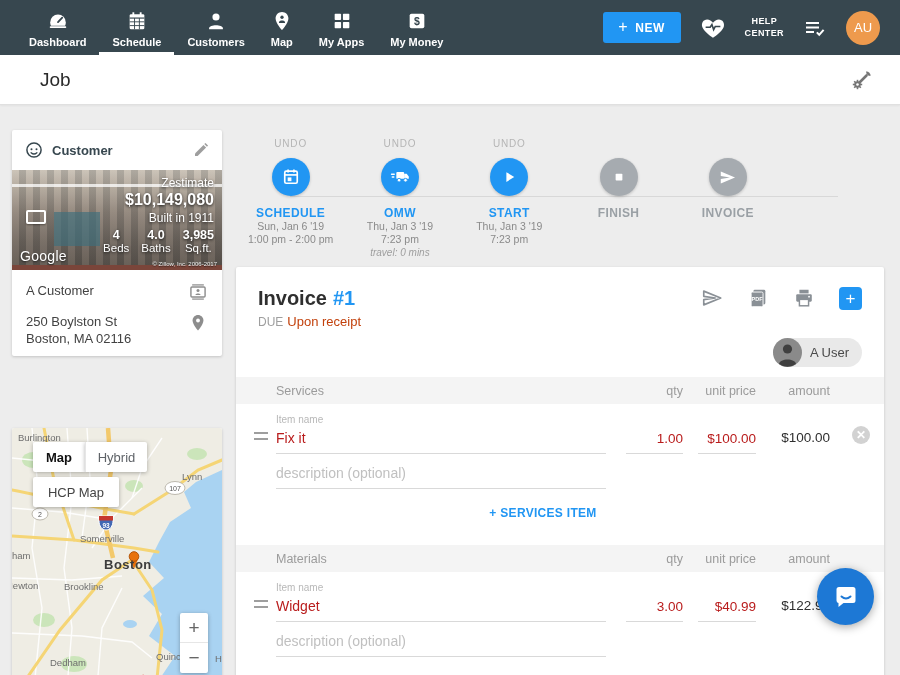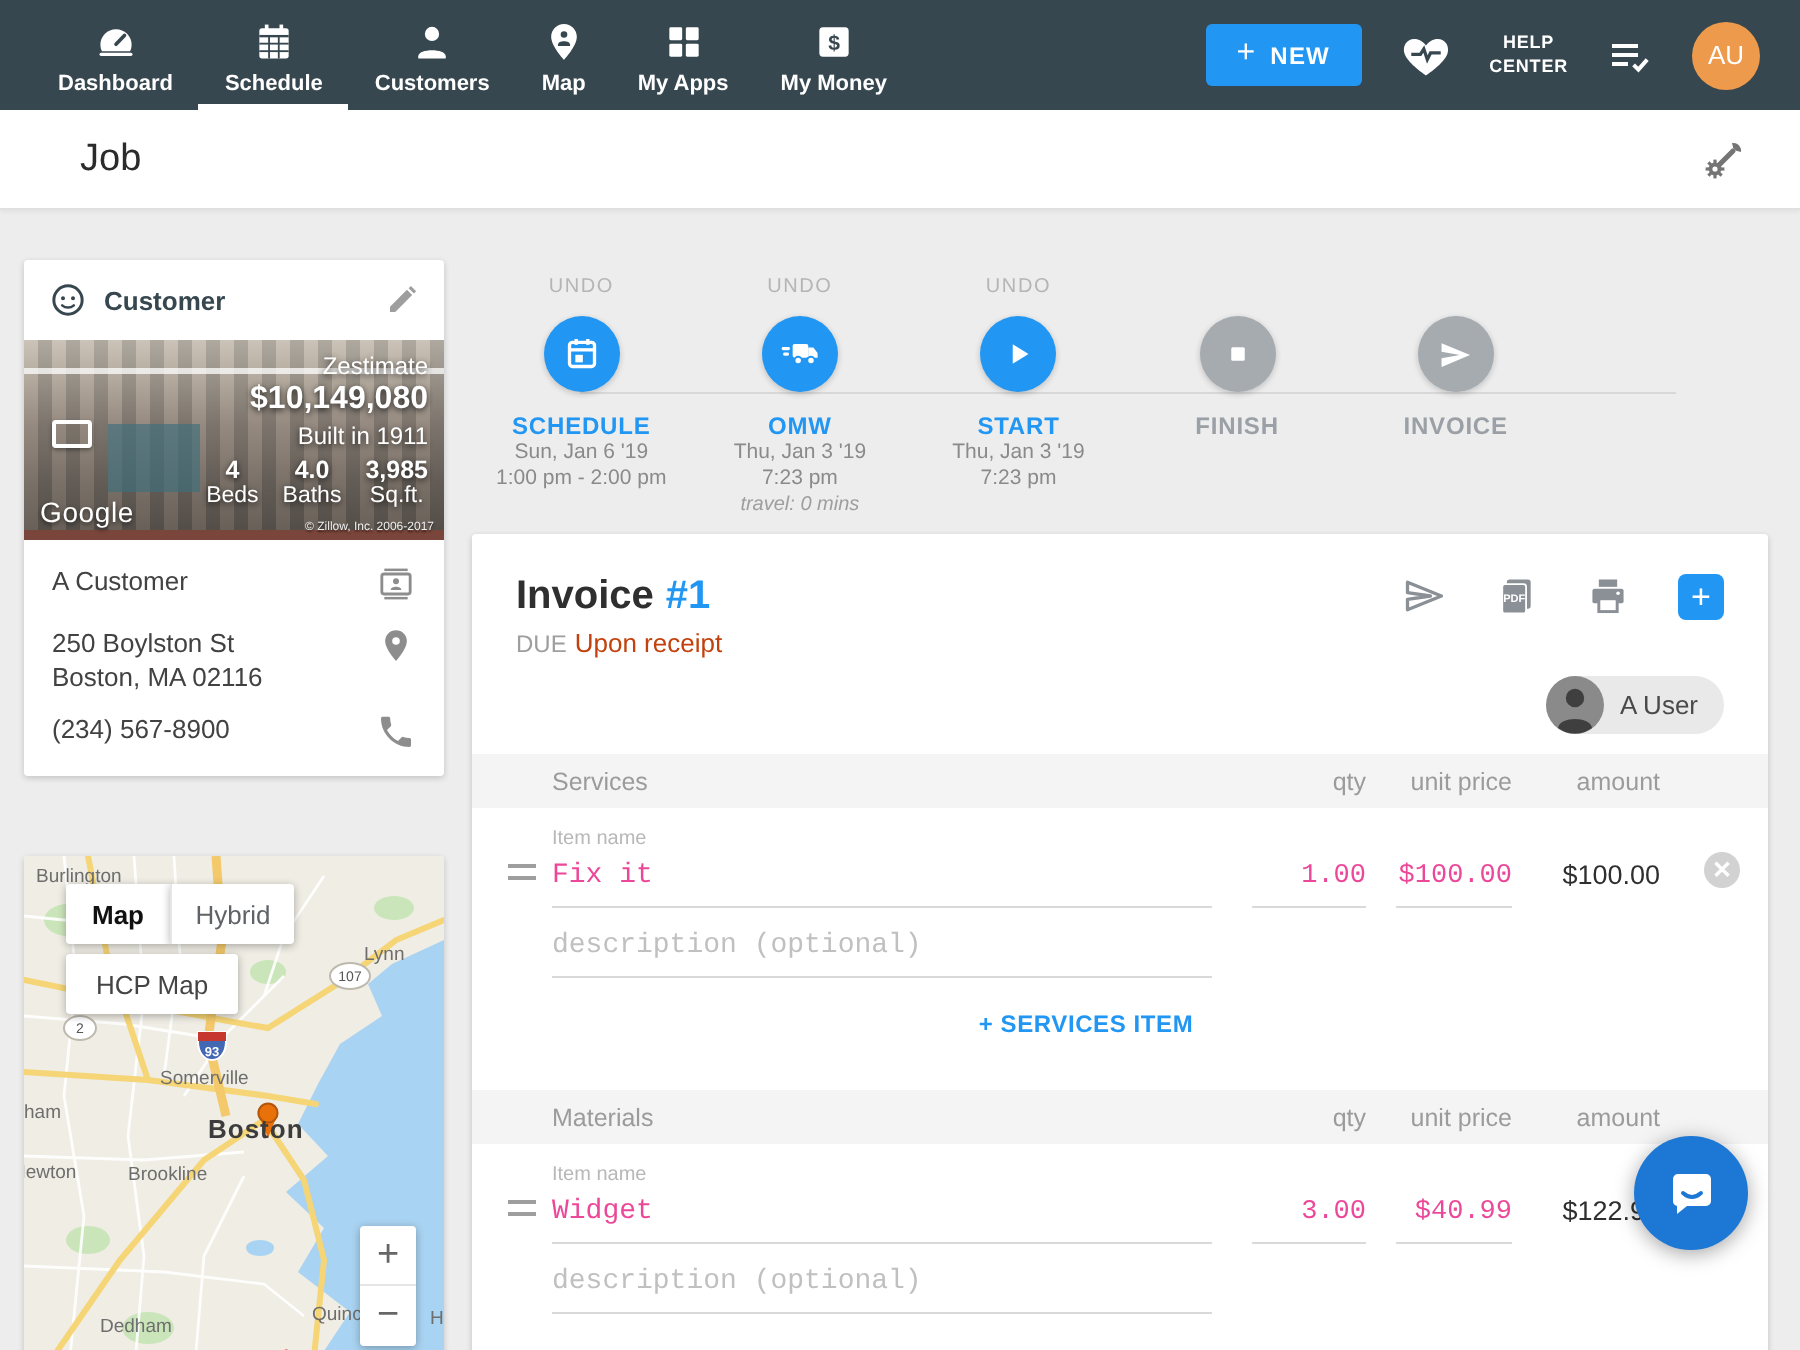--- a/index.html
+++ b/index.html
@@ -120,21 +120,21 @@
   .col-name { flex:1; }
   .col-qty { width:57px; margin-left:20px; }
   .col-unit { width:58px; margin-left:15px; }
   .col-amt { width:51px; margin-left:23px; text-align:right; }
   .col-del { width:18px; margin-left:22px; }
   .sec-bar { margin-top:10px; background:#f4f4f4; height:27px; align-items:center; color:#9b9b9b; font-size:12.5px; }
   .sec-bar .col-name { padding-left:26px; }
   .sec-bar .r { text-align:right; }
   .item-row { padding-top:10px; }
   .fld-label { font-size:10px; color:#b8b8b8; margin-bottom:2px; }
-  input.fld { width:100%; border:none; border-bottom:1px solid #d9d9d9; background:transparent; outline:none; font-family:Liberation Mono, monospace; font-size:14px; color:#ec4899; padding:3px 0 7px; }
+  input.fld { width:100%; border:none; border-bottom:1px solid #d9d9d9; background:transparent; outline:none; font-family:Liberation Sans, sans-serif; font-size:14px; color:#b91c1c; padding:3px 0 7px; }
   input.fld.num { text-align:right; font-size:13.5px; }
   input.fld::placeholder { color:#c0c0c0; }
   .amt-val { font-size:13.5px; color:#2f2f2f; margin-bottom:9px; }
   .drag { display:block; width:14px; height:8px; border-top:2px solid #9e9e9e; border-bottom:2px solid #9e9e9e; margin:0 0 14px 4px; cursor:grab; }
   .delx { width:18px; height:18px; border-radius:50%; background:#d2d2d2; color:#fff; font-size:12px; font-weight:bold; border:none; display:flex; align-items:center; justify-content:center; margin-bottom:10px; cursor:pointer; }
   .desc-row { margin-top:8px; }
   .desc-row .col-name input { font-size:14px; }
   .add-row { margin-top:14px; padding-right:34px; text-align:center; }
   .add-link { font-size:12px; font-weight:bold; letter-spacing:.3px; color:#2196F3; text-decoration:none; cursor:pointer; }
   .sec-materials .sec-bar { margin-top:24px; }
@@ -293,26 +293,20 @@
       </svg>
     </div>
     <div class="crow" style="margin-bottom:9px">
       <div class="txt">
         <div>250 Boylston St</div>
         <div>Boston, MA 02116</div>
       </div>
       <svg class="ic-g ric" viewBox="0 0 24 24">
         <path d="M12 2.5c-3.6 0-6.5 2.9-6.5 6.5 0 4.9 6.5 12 6.5 12s6.5-7.1 6.5-12c0-3.6-2.9-6.5-6.5-6.5z" fill="#8d8d8d"></path>
         <circle cx="12" cy="9" r="2.3" fill="#fff"></circle>
-      </svg>
-    </div>
-    <div class="crow" style="margin-bottom:12px">
-      <div class="txt">(234) 567-8900</div>
-      <svg class="ic-g ric" viewBox="0 0 24 24">
-        <path d="M6.6 10.8c1.4 2.8 3.8 5.1 6.6 6.6l2.2-2.2c.3-.3.7-.4 1-.2 1.1.4 2.3.6 3.6.6.6 0 1 .4 1 1V20c0 .6-.4 1-1 1C10.8 21 3 13.2 3 3.9c0-.6.4-1 1-1h3.5c.6 0 1 .4 1 1 0 1.2.2 2.4.6 3.6.1.3 0 .7-.2 1l-2.3 2.3z" fill="#8d8d8d"></path>
       </svg>
     </div>
   </div>
 </div>
 
 <div class="card map-card">
   <svg class="basemap" width="210" height="260" viewBox="0 0 210 260">
     <rect width="210" height="260" fill="#efede4"></rect>
     <ellipse cx="22" cy="32" rx="12" ry="8" fill="#cbe5ba"></ellipse>
     <ellipse cx="122" cy="58" rx="9" ry="6" fill="#cbe5ba"></ellipse>

